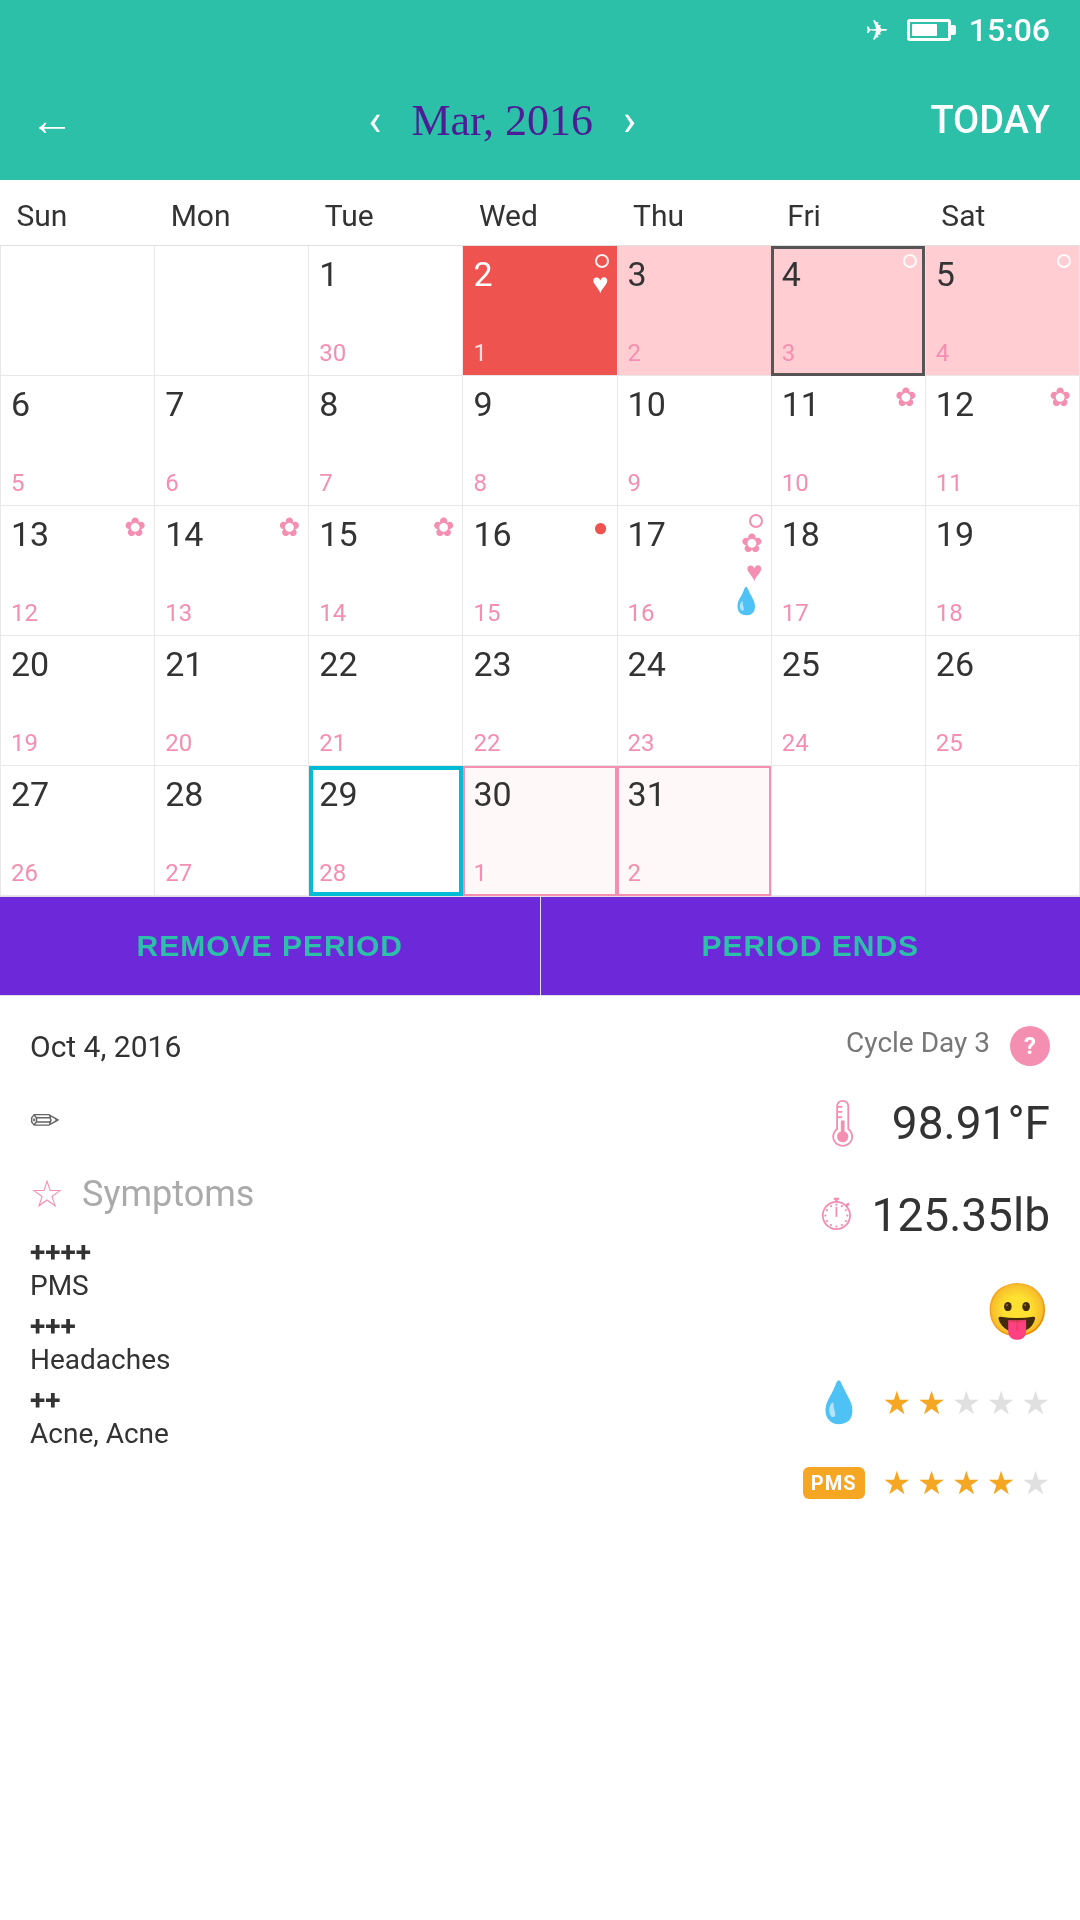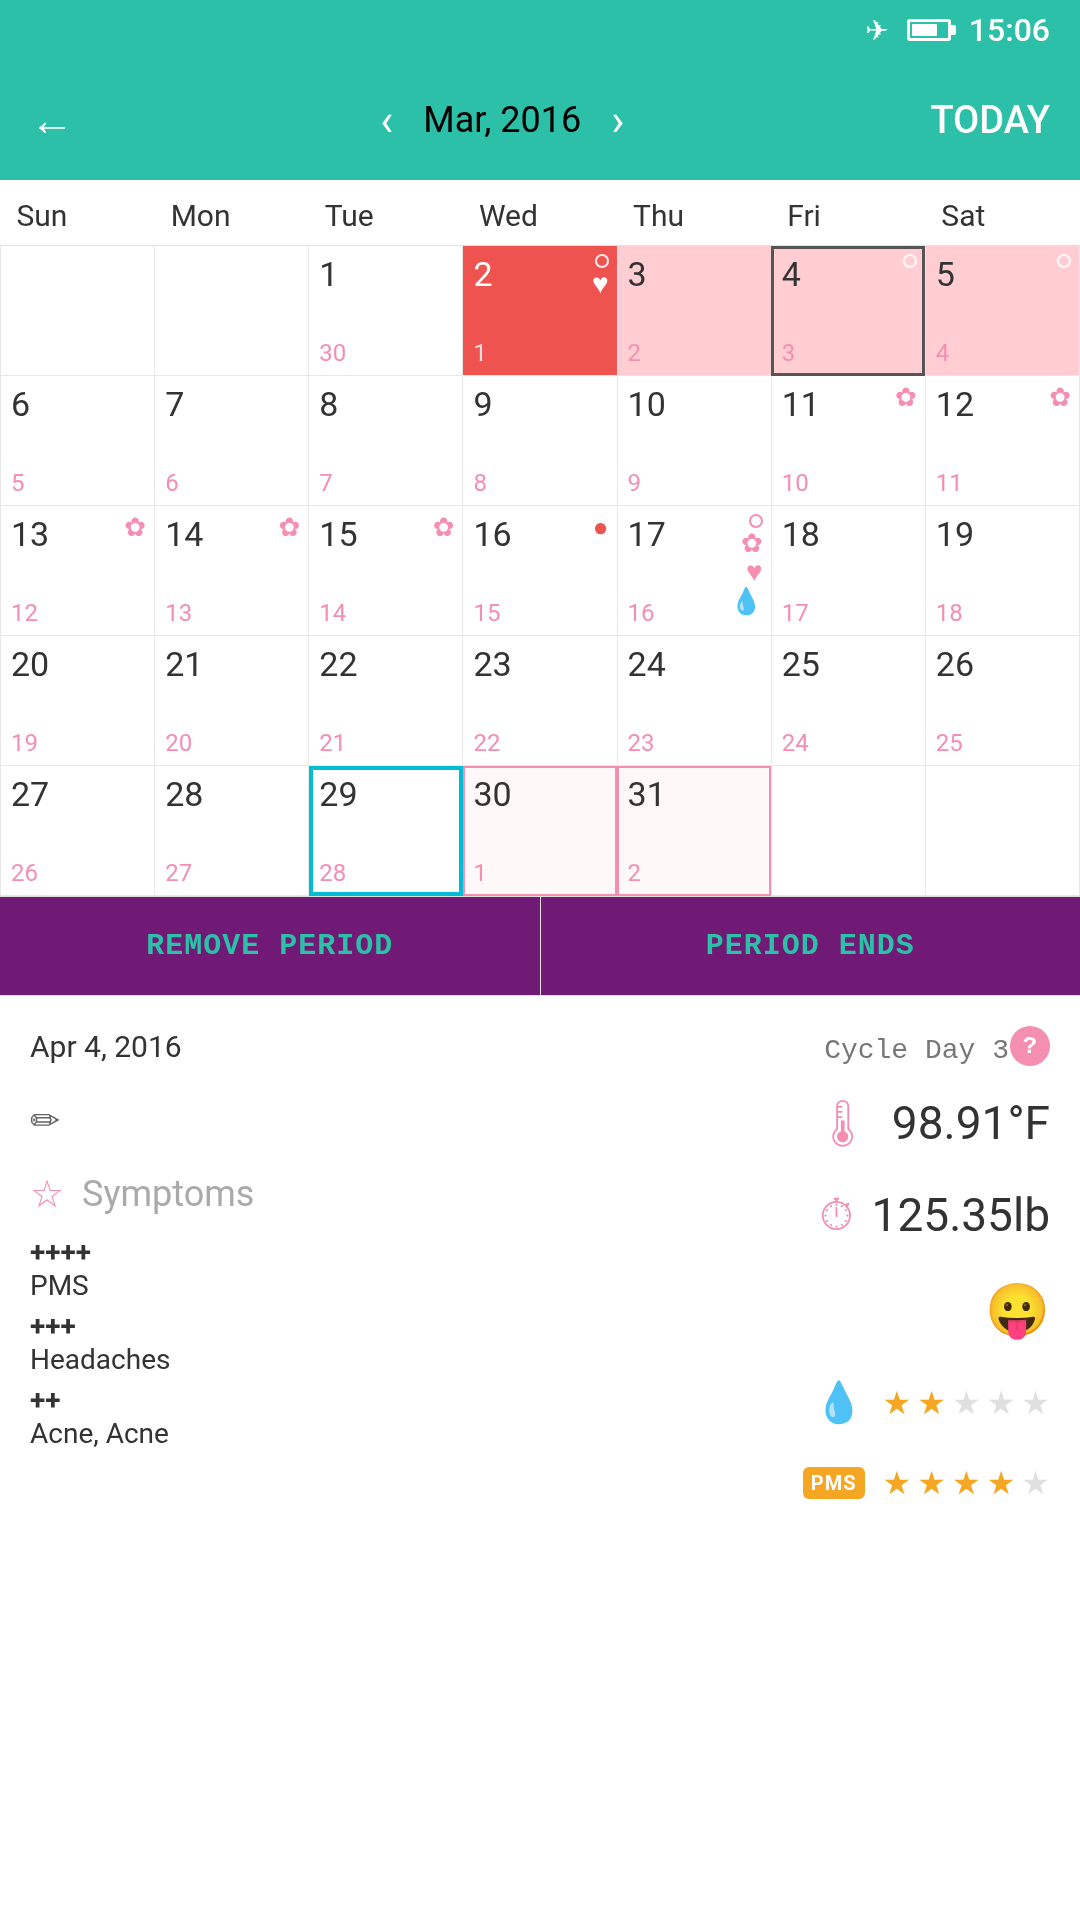--- a/index.html
+++ b/index.html
@@ -86,23 +86,24 @@
       align-items: center;
       justify-content: center;
       gap: 30px;
     }
     .header-nav-arrow {
       color: white;
       font-size: 44px;
       cursor: pointer;
     }
     .header-title {
-      color: #000000;
-      font-size: 36px;
+      color: #4c1d95;
+      font-size: 44px;
       font-weight: 400;
+      font-family: Liberation Serif, serif;
     }
     .header-today {
       color: white;
       font-size: 38px;
       font-weight: 500;
       cursor: pointer;
     }
 
     
     .calendar {
@@ -164,22 +165,21 @@
       flex: 1;
       display: flex;
       align-items: center;
       justify-content: center;
       font-size: 30px;
       font-weight: 700;
       color: #2CC0A8;
       cursor: pointer;
       letter-spacing: 1px;
       border: none;
-      background: #701a75;
-      font-family: Liberation Mono, monospace;
+      background: #6d28d9;
     }
     .btn-action:first-child {
       border-right: 1px solid #e0e0e0;
     }
 
     
     .detail-section {
       padding: 30px 30px 20px 30px;
     }
     .detail-header {
@@ -188,23 +188,22 @@
       align-items: center;
       margin-bottom: 30px;
     }
     .detail-date {
       font-size: 30px;
       color: #333;
       font-weight: 400;
     }
     .detail-cycle {
       display: flex;
-      align-items: flex-end;
-      gap: 1px;
-      font-family: Liberation Mono, monospace;
+      align-items: flex-start;
+      gap: 20px;
     }
     .cycle-label {
       font-size: 28px;
       color: #777;
     }
     .cycle-help {
       width: 40px;
       height: 40px;
       border-radius: 50%;
       background: #f48fb1;
@@ -464,21 +463,21 @@
     </tbody>
 </table>
 
 <div class="buttons-row">
   <button class="btn-action">REMOVE PERIOD</button>
   <button class="btn-action">PERIOD ENDS</button>
 </div>
 
 <div class="detail-section">
   <div class="detail-header">
-    <span class="detail-date">Apr 4, 2016</span>
+    <span class="detail-date">Oct 4, 2016</span>
     <div class="detail-cycle">
       <span class="cycle-label">Cycle Day 3</span>
       <div class="cycle-help">?</div>
     </div>
   </div>
 
   <div class="two-col-detail">
     <div class="left-col">
 
       <div class="note-row">

